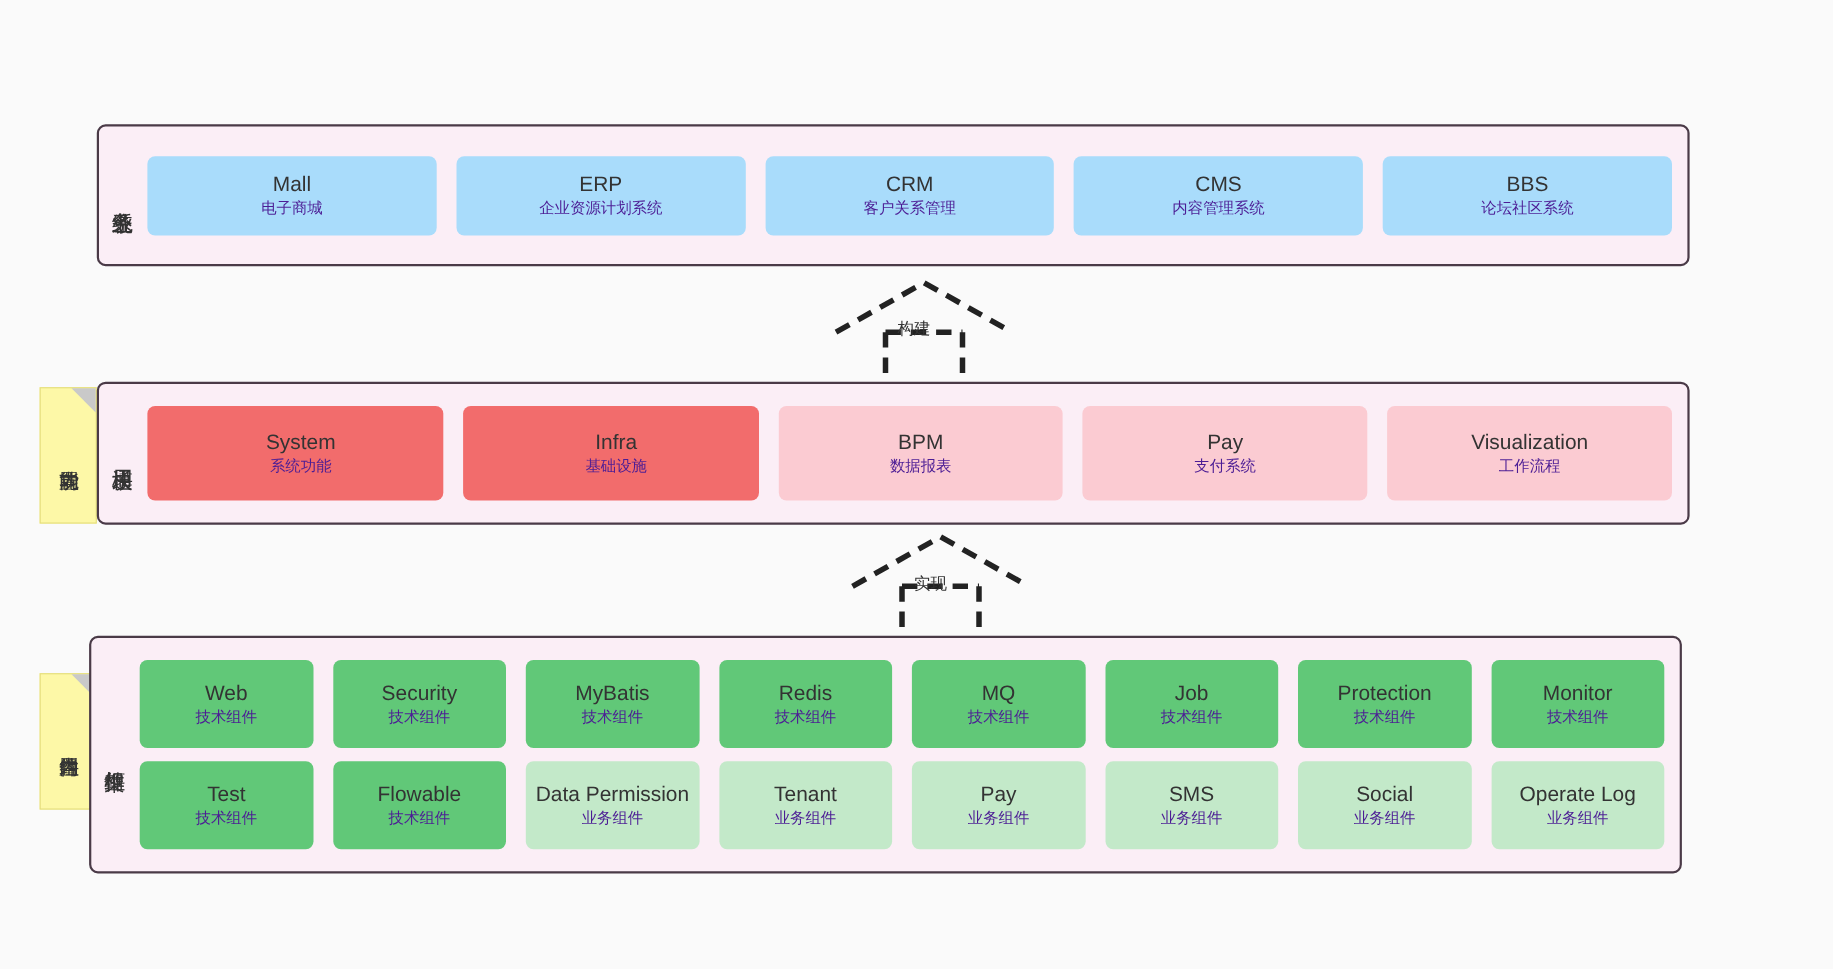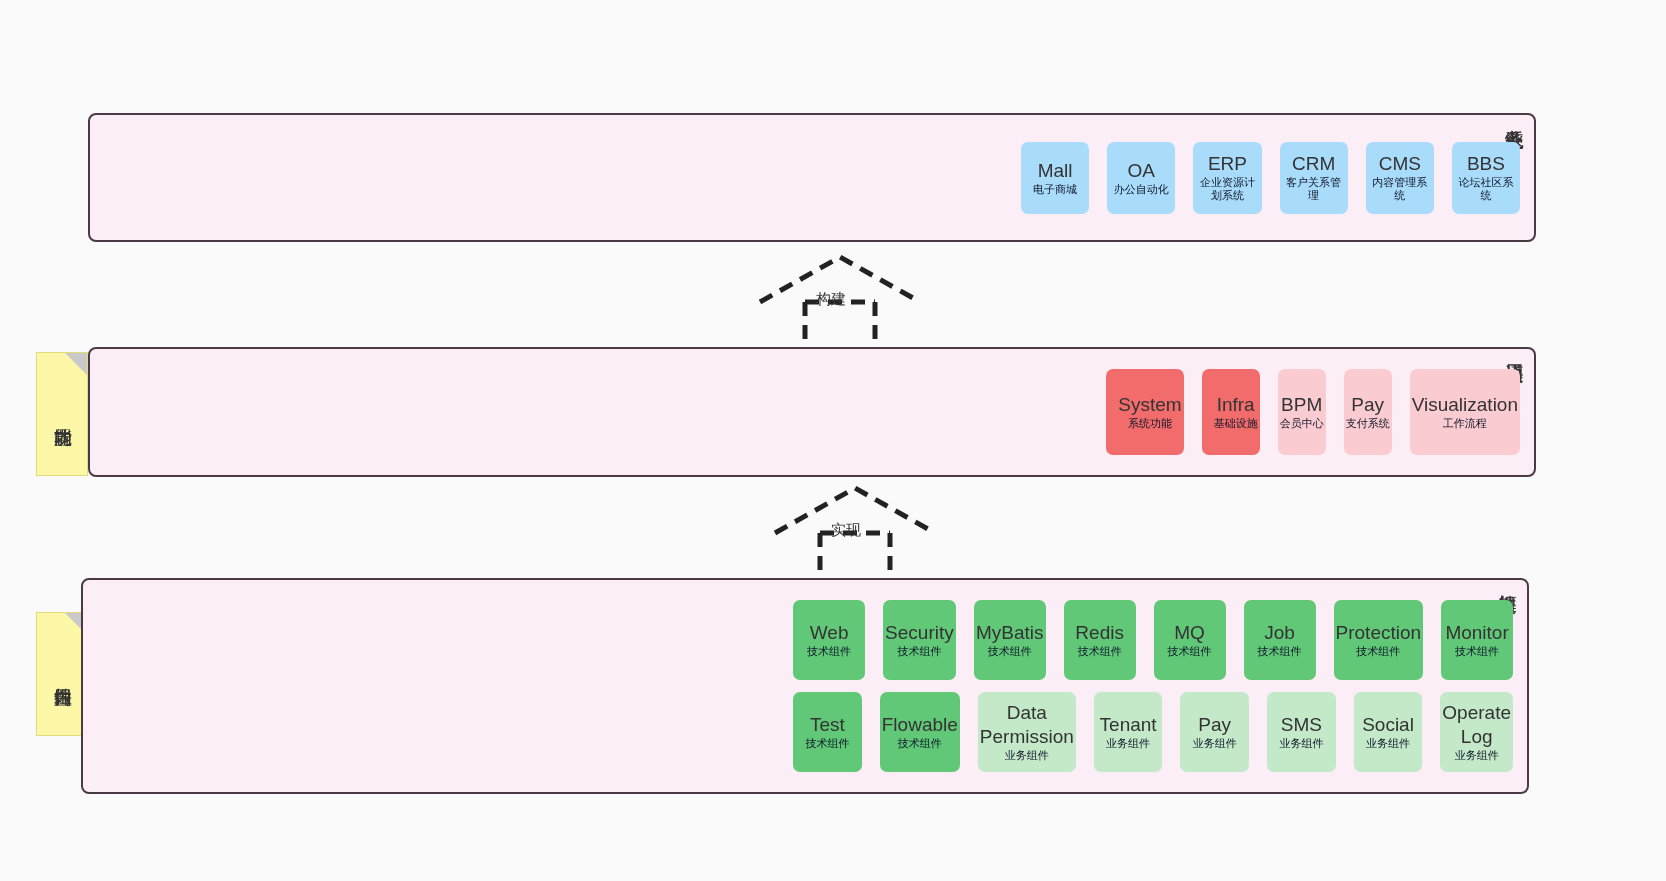--- a/index.html
+++ b/index.html
@@ -22,22 +22,21 @@
   }
 
   
   .layer {
     position: absolute;
     background: #fbeef6;
     border: 2px solid #4a3a47;
     border-radius: 8px;
     box-sizing: border-box;
     display: flex;
-    align-items: flex-end;
-    flex-direction: column;
+    align-items: center;
   }
 
   
   .layer-title {
     flex: 0 0 auto;
     width: 40px;
     display: flex;
     align-items: center;
     justify-content: center;
     font-size: 19px;
@@ -77,22 +76,22 @@
     text-align: center;
     box-sizing: border-box;
     padding: 4px 2px;
     line-height: 1.26;
   }
   .card .t1 {
     font-size: 19px;
     color: #333333;
   }
   .card .t2 {
-    font-size: 11px;
-    color: #0f172a;
+    font-size: 14px;
+    color: #4c1d95;
   }
 
   .card.blue        { background: #a9dcfb; }
   .card.red         { background: #f26c6c; padding-left: 12px; }
   .card.pink        { background: #fbcbd2; }
   .card.green       { background: #61c878; }
   .card.green-light { background: #c3e9c9; }
 
   
   #layer-business {
@@ -164,24 +163,20 @@
 
 <div id="canvas">
 
   <div class="layer" id="layer-business">
     <div class="layer-title">业务系统</div>
     <div class="layer-body">
       <div class="row">
         <div class="card blue">
           <span class="t1">Mall</span>
           <span class="t2">电子商城</span>
-        </div>
-        <div class="card blue">
-          <span class="t1">OA</span>
-          <span class="t2">办公自动化</span>
         </div>
         <div class="card blue">
           <span class="t1">ERP</span>
           <span class="t2">企业资源计划系统</span>
         </div>
         <div class="card blue">
           <span class="t1">CRM</span>
           <span class="t2">客户关系管理</span>
         </div>
         <div class="card blue">
@@ -219,21 +214,21 @@
         <div class="card red">
           <span class="t1">System</span>
           <span class="t2">系统功能</span>
         </div>
         <div class="card red">
           <span class="t1">Infra</span>
           <span class="t2">基础设施</span>
         </div>
         <div class="card pink">
           <span class="t1">BPM</span>
-          <span class="t2">会员中心</span>
+          <span class="t2">数据报表</span>
         </div>
         <div class="card pink">
           <span class="t1">Pay</span>
           <span class="t2">支付系统</span>
         </div>
         <div class="card pink">
           <span class="t1">Visualization</span>
           <span class="t2">工作流程</span>
         </div>
       </div>

